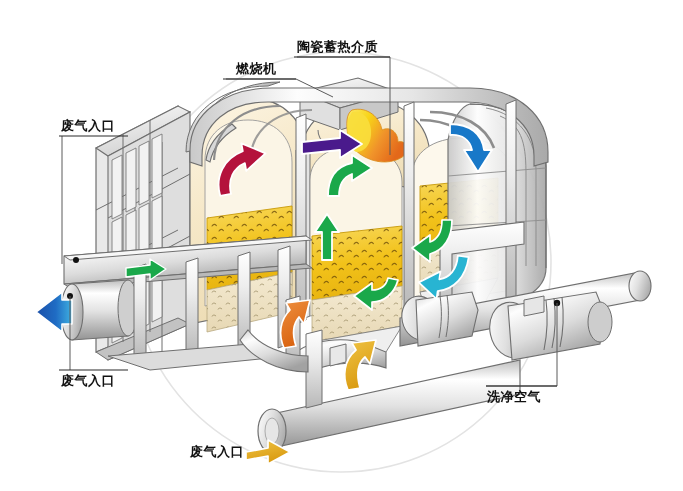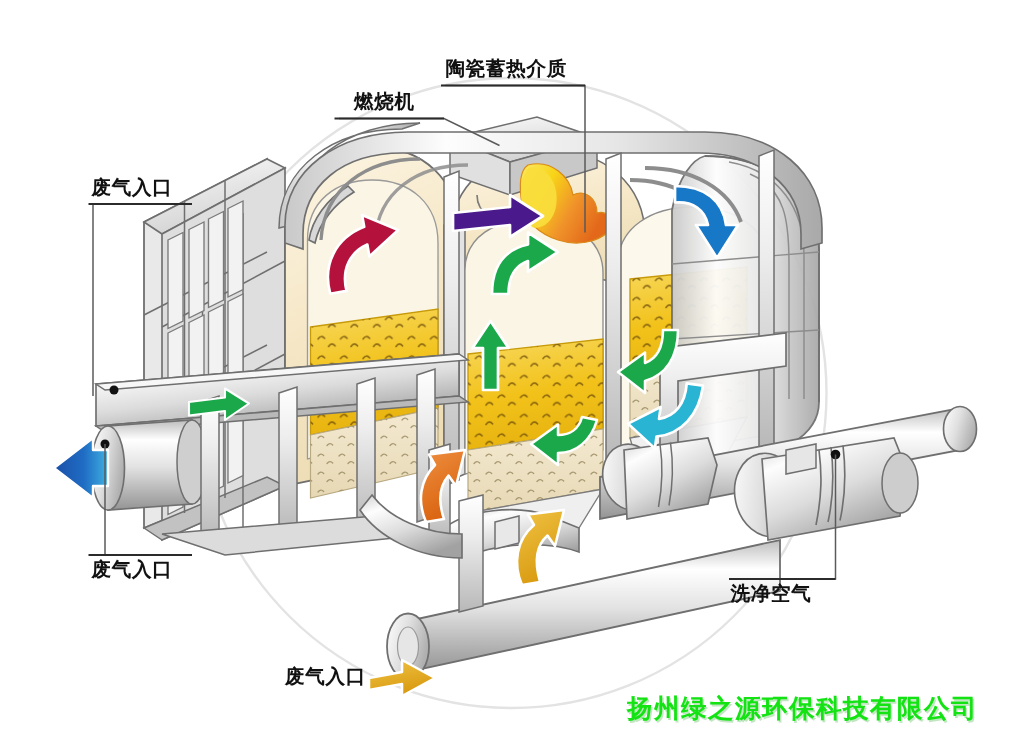--- a/index.html
+++ b/index.html
@@ -438,15 +438,14 @@
   </g>
 </svg>
 
 <div class="lbl" style="left:297px; top:40px;">陶瓷蓄热介质</div>
 <div class="lbl" style="left:236px; top:62px;">燃烧机</div>
 <div class="lbl" style="left:61px;  top:119px;">废气入口</div>
 <div class="lbl" style="left:61px;  top:374px;">废气入口</div>
 <div class="lbl" style="left:487px; top:390px;">洗净空气</div>
 <div class="lbl" style="left:190px; top:445px;">废气入口</div>
 
-<div class="wm" style="left:418px; top:461px;">扬州绿之源环保科技有限公司</div>
 
 </div>
 
 </body></html>

